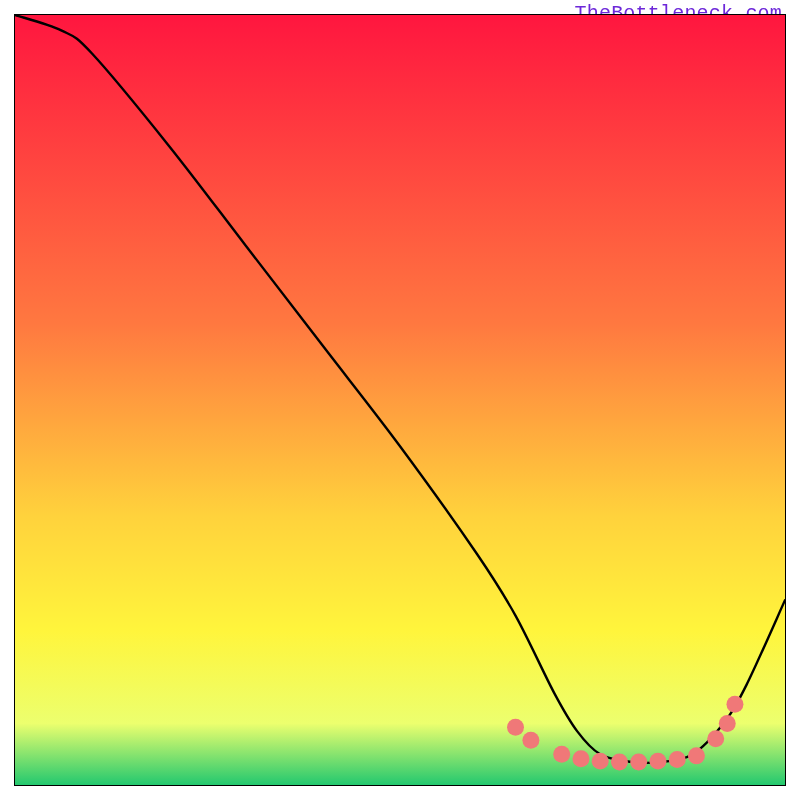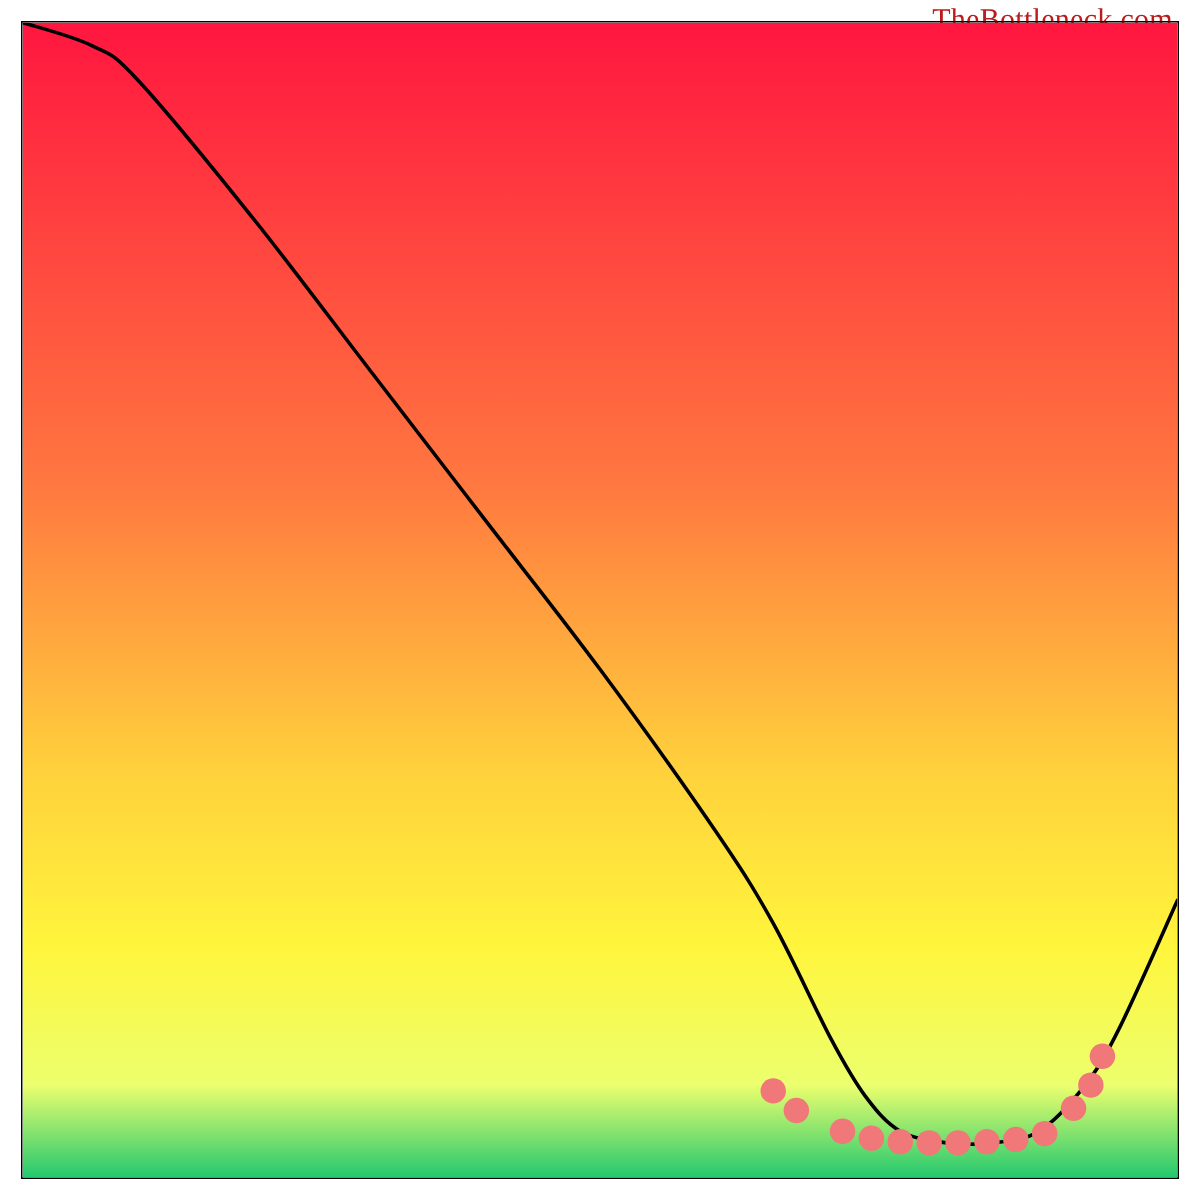--- a/index.html
+++ b/index.html
@@ -20,24 +20,24 @@
     overflow: hidden;
   }
   .gradient-bg {
     position: absolute;
     inset: 0;
   }
   .watermark {
     position: absolute;
     top: 2px;
     right: 18px;
-    font-family: Liberation Serif, serif;
+    font-family: Liberation Mono, monospace;
     font-size: 20px;
     font-weight: 500;
-    color: #b91c1c;
+    color: #6d28d9;
     letter-spacing: 0.2px;
   }
   svg.curve {
     position: absolute;
     inset: 0;
     width: 100%;
     height: 100%;
   }
   .dot {
     fill: #f07878;

